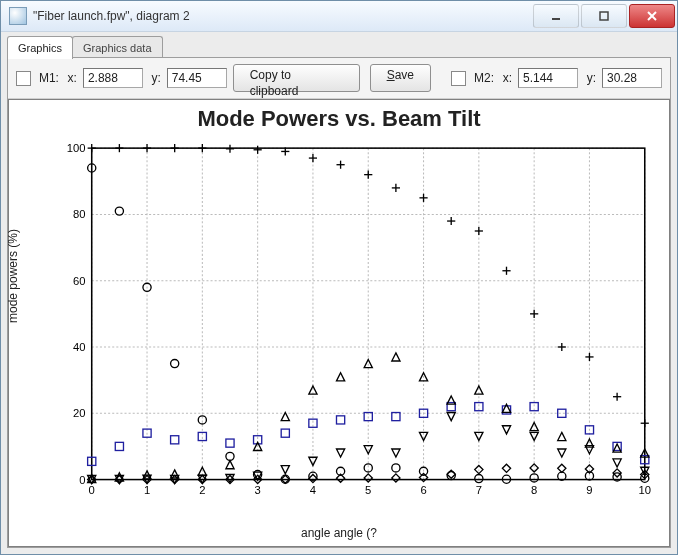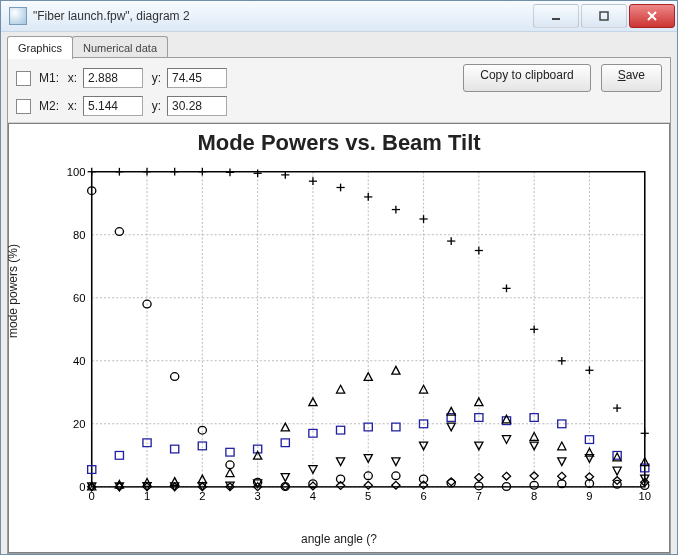--- a/index.html
+++ b/index.html
@@ -53,21 +53,21 @@
   }
   .winbtn.close { background: linear-gradient(#e88, #c33); border-color: #a22; }
   .winbtn svg { width: 12px; height: 12px; }
   .winbtn.close svg { stroke: #fff; }
   .winbtn svg { stroke: #444; }
 
   .client {
     flex: 1;
     display: flex;
     flex-direction: column;
-    padding: 4px 6px 0 6px;
+    padding: 4px 6px 6px 6px;
     background: #ececec;
   }
 
   .tabs-row {
     display: flex;
     position: relative;
     height: 22px;
   }
   .tab {
     border: 1px solid #9d9d9d;
@@ -94,22 +94,22 @@
     flex: 1;
     display: flex;
     flex-direction: column;
     margin-top: -1px;
     position: relative;
     z-index: 1;
   }
 
   .coords {
     display: flex;
-    flex-direction: column;
-    gap: 4px;
+    flex-direction: row;
+    gap: 20px;
     padding: 6px 8px;
     border-bottom: 1px solid #d0d0d0;
   }
   .coord-row {
     display: flex;
     align-items: center;
     gap: 6px;
   }
   .cb { width: 13px; height: 13px; border:1px solid #888; background: #fff; }
   .lbl { width: 22px; text-align: right; }
@@ -204,21 +204,21 @@
             <line x1="2" y1="2" x2="10" y2="10" stroke-width="2"></line>
             <line x1="10" y1="2" x2="2" y2="10" stroke-width="2"></line>
           </svg>
       </div>
     </div>
   </div>
 
   <div class="client">
     <div class="tabs-row">
       <div class="tab active">Graphics</div>
-      <div class="tab inactive">Numerical data</div>
+      <div class="tab inactive">Graphics data</div>
     </div>
 
     <div class="panel">
       <div class="coords">
         <div class="coord-row">
           <div class="cb"></div>
           <div class="lbl">M1:</div>
           <div class="lbl sm">x:</div>
           <div class="fld w">2.888</div>
           <div class="lbl sm">y:</div>

